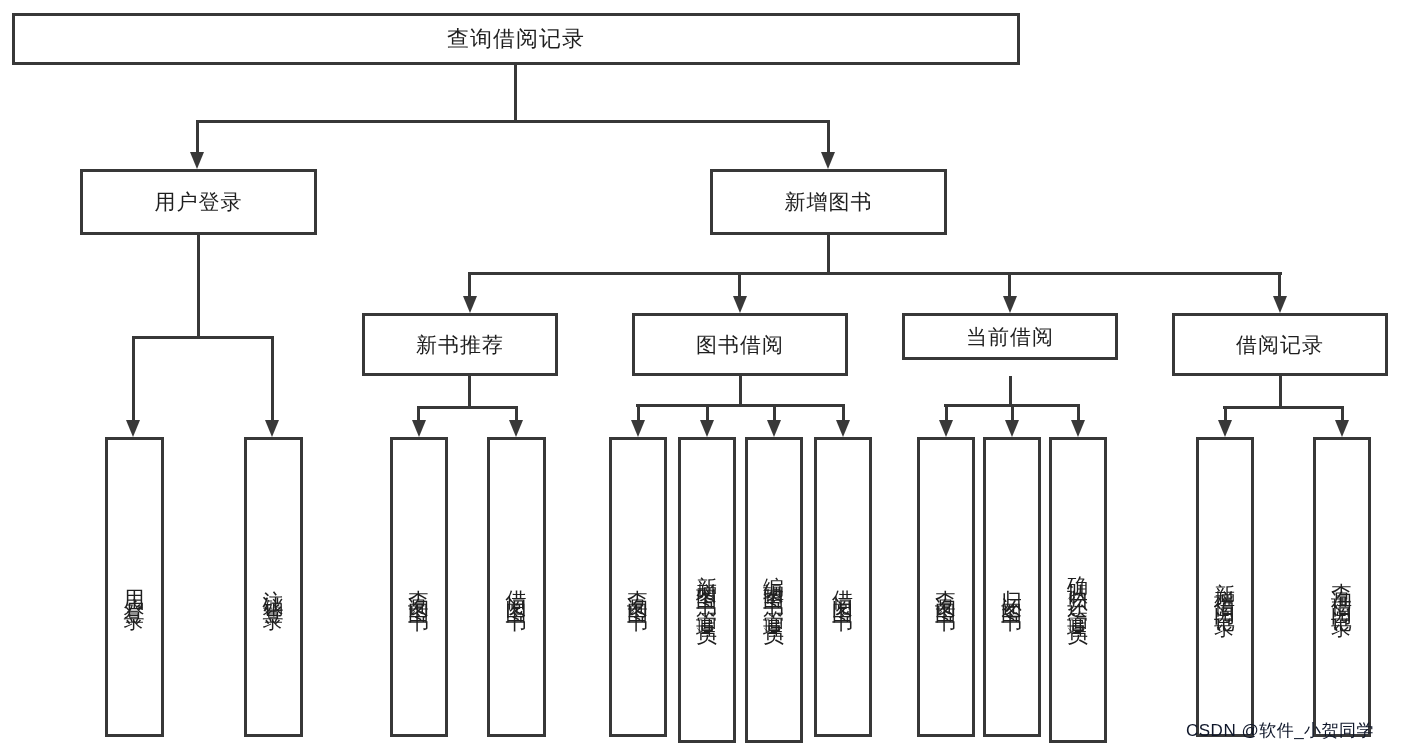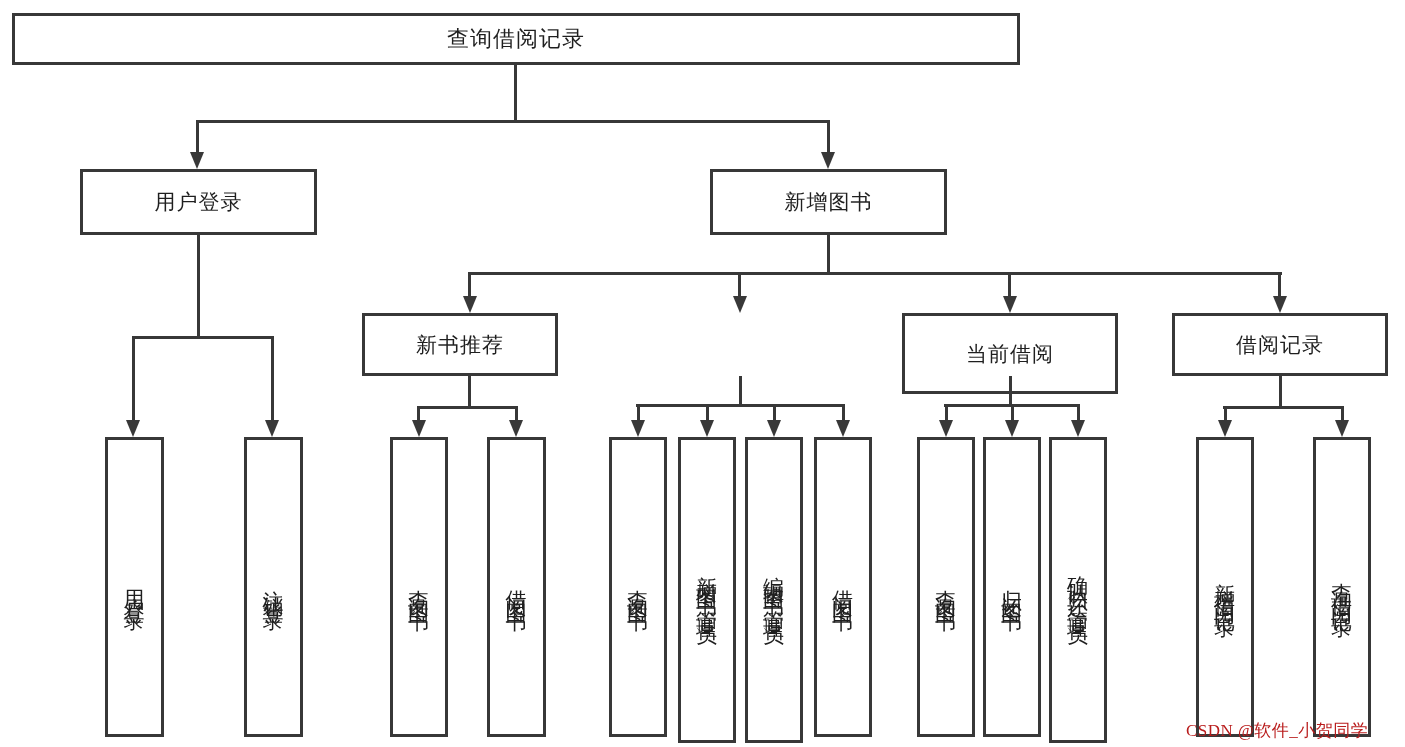--- a/index.html
+++ b/index.html
@@ -22,22 +22,22 @@
     font-size:21px;letter-spacing:7px;line-height:1;color:#1f1f1f;white-space:nowrap;
   }
   .vl{position:absolute;width:3px;background:#383838;}
   .hl{position:absolute;height:3px;background:#383838;}
   .ah{
     position:absolute;width:0;height:0;
     border-left:7px solid transparent;border-right:7px solid transparent;
     border-top:17px solid #383838;
   }
   .watermark{
-    position:absolute;left:1186px;top:719px;font-size:17px;color:#b91c1c;
-    letter-spacing:0.5px;white-space:nowrap;font-family:Liberation Serif, serif;
+    position:absolute;left:1186px;top:719px;font-size:17px;color:#0f172a;
+    letter-spacing:0.5px;white-space:nowrap;
   }
 </style>
 </head>
 <body>
 
 <div class="canvas">
 
   <div class="hbox root" style="left:12px;top:13px;width:1008px;height:52px;">
     <span>查询借阅记录</span>
   </div>
@@ -77,21 +77,24 @@
   <div class="vl" style="left:738px;top:272px;height:26px;"></div>
   <div class="ah" style="left:733px;top:296px;"></div>
   <div class="vl" style="left:1008px;top:272px;height:26px;"></div>
   <div class="ah" style="left:1003px;top:296px;"></div>
   <div class="vl" style="left:1278px;top:272px;height:26px;"></div>
   <div class="ah" style="left:1273px;top:296px;"></div>
 
   <div class="hbox" style="left:362px;top:313px;width:196px;height:63px;">
     <span>新书推荐</span>
   </div>
-  <div class="hbox" style="left:902px;top:313px;width:216px;height:81px;">
+  <div class="hbox" style="left:632px;top:313px;width:216px;height:63px;">
+    <span>图书借阅</span>
+  </div>
+  <div class="hbox" style="left:902px;top:313px;width:216px;height:47px;">
     <span>当前借阅</span>
   </div>
   <div class="hbox" style="left:1172px;top:313px;width:216px;height:63px;">
     <span>借阅记录</span>
   </div>
 
   <div class="vl" style="left:468px;top:376px;height:32px;"></div>
   <div class="hl" style="left:417px;top:406px;width:101px;"></div>
   <div class="vl" style="left:417px;top:406px;height:16px;"></div>
   <div class="ah" style="left:412px;top:420px;"></div>

